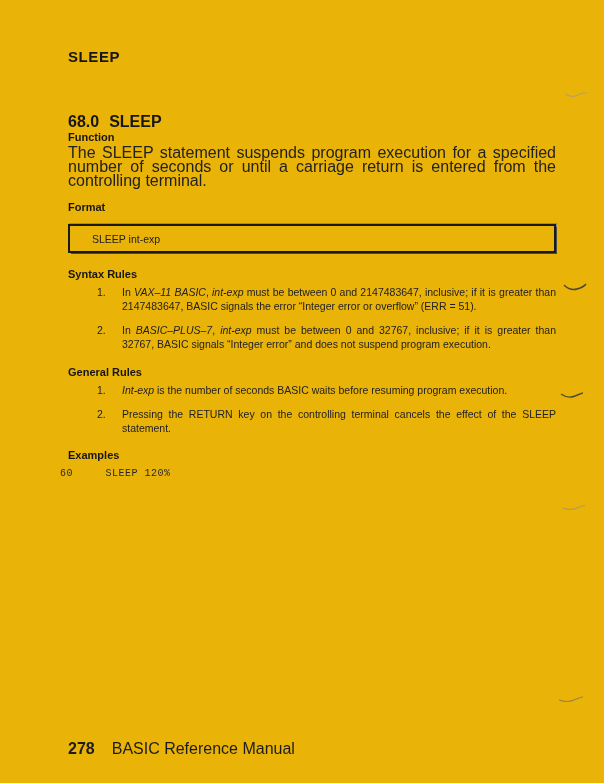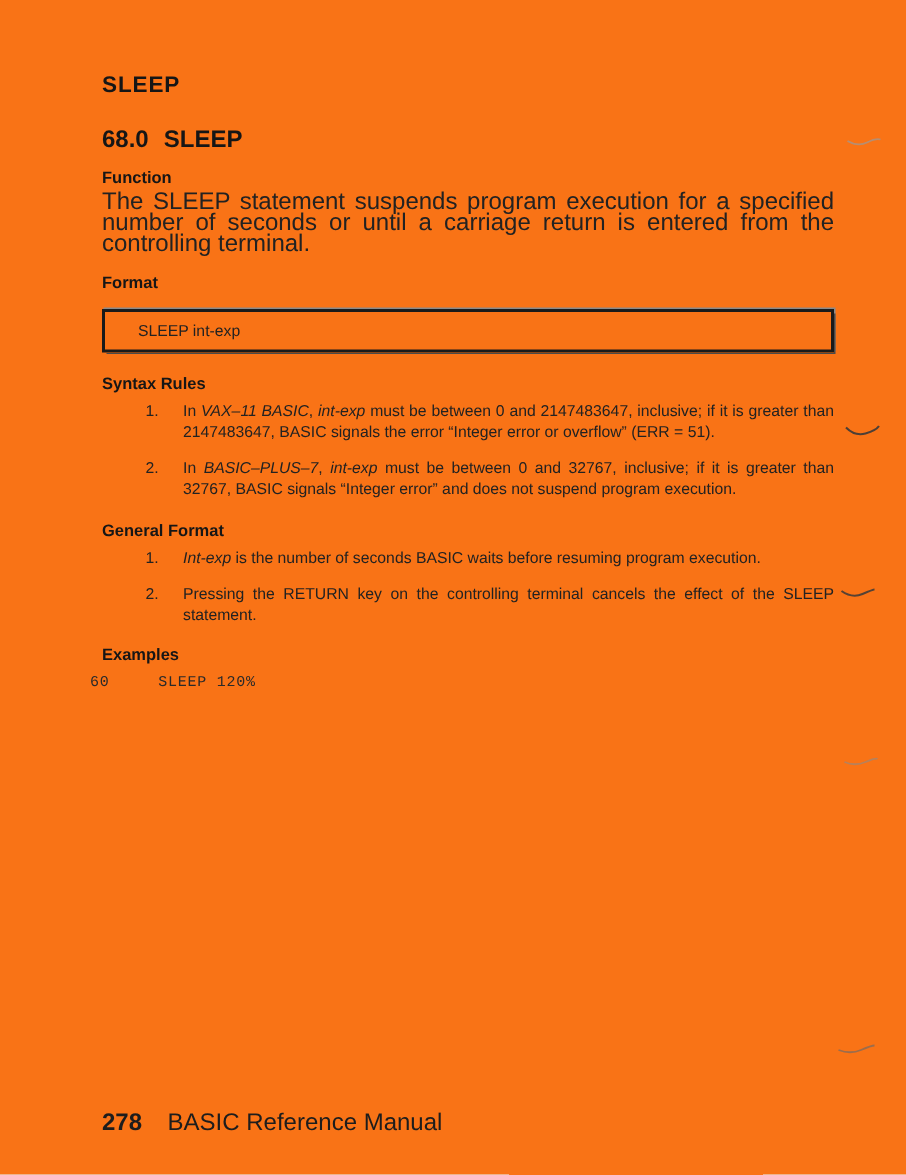--- a/index.html
+++ b/index.html
@@ -4,48 +4,48 @@
 <style>
   html, body {
     margin: 0;
     padding: 0;
     background: #e8e8e8;
   }
   .page {
     position: relative;
     width: 604px;
     height: 783px;
-    background: #f97316;
+    background: #eab308;
     overflow: hidden;
     font-family: "Liberation Sans", sans-serif;
     color: #1d1d1d;
     box-sizing: border-box;
   }
   .content {
     position: absolute;
     left: 68px;
     top: 0;
     width: 488px;
   }
   .running-head {
     margin-top: 48px;
     font-size: 15px;
     font-weight: bold;
     letter-spacing: 0.6px;
     color: #161616;
   }
   .section-heading {
-    margin-top: 20px;
+    margin-top: 48px;
     font-size: 16px;
     font-weight: bold;
     color: #161616;
   }
   .section-heading .sec-num { margin-right: 10px; }
   .sub-heading {
-    margin-top: 10px;
+    margin-top: 0;
     font-size: 11px;
     font-weight: bold;
     color: #161616;
   }
   .body-text {
     margin: 3px 0 0 0;
     font-size: 16px;
     line-height: 14px;
     text-align: justify;
     color: #222222;
@@ -134,21 +134,21 @@
     <div class="rule">
       <span class="rule-num">1.</span>
       <p class="rule-text"><span>In </span><em>VAX–11 BASIC</em><span>, </span><em>int-exp</em><span> must be between 0 and 2147483647, inclusive; if it is greater than 2147483647, BASIC signals the error “Integer error or overflow” (ERR = 51).</span></p>
     </div>
 
     <div class="rule">
       <span class="rule-num">2.</span>
       <p class="rule-text"><span>In </span><em>BASIC–PLUS–7</em><span>, </span><em>int-exp</em><span> must be between 0 and 32767, inclusive; if it is greater than 32767, BASIC signals “Integer error” and does not suspend program execution.</span></p>
     </div>
 
-    <div class="sub-heading rules-heading">General Format</div>
+    <div class="sub-heading rules-heading">General Rules</div>
 
     <div class="rule">
       <span class="rule-num">1.</span>
       <p class="rule-text"><em>Int-exp</em><span> is the number of seconds BASIC waits before resuming program execution.</span></p>
     </div>
 
     <div class="rule">
       <span class="rule-num">2.</span>
       <p class="rule-text"><span>Pressing the RETURN key on the controlling terminal cancels the effect of the SLEEP statement.</span></p>
     </div>

